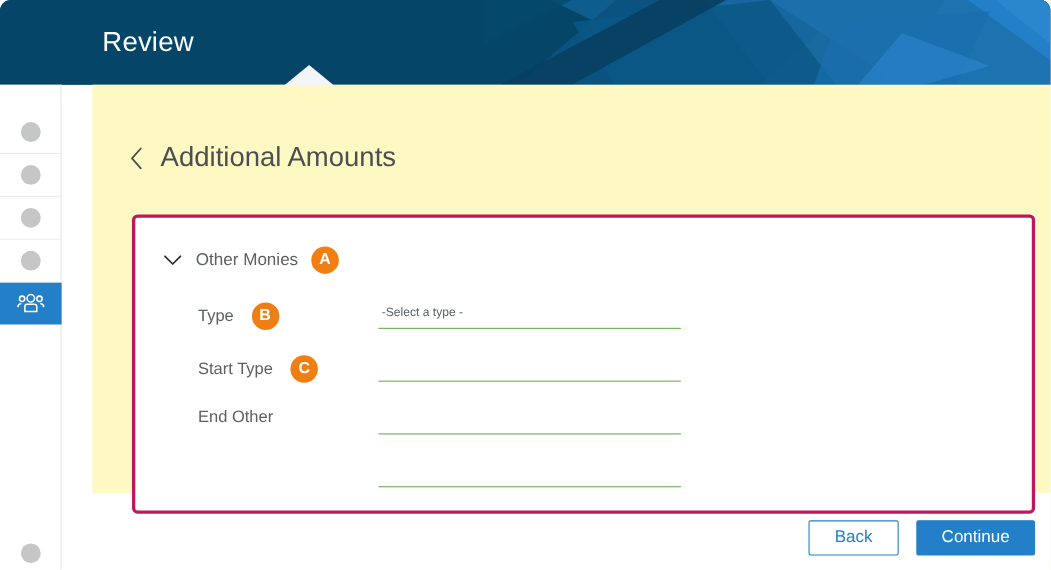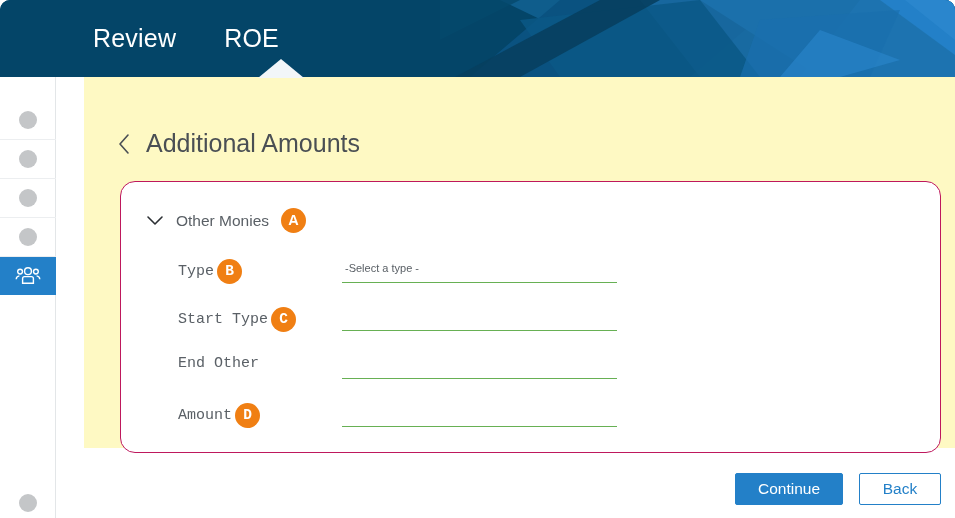--- a/index.html
+++ b/index.html
@@ -131,26 +131,26 @@
     font-size: 25px;
     color: #4a4f54;
     font-weight: 400;
     white-space: nowrap;
   }
 
   
   .card {
     position: absolute;
     left: 36px;
-    top: 104px;
+    top: 118px;
     width: 821px;
     height: 272px;
     background: #ffffff;
-    border: 1px solid #be185d;
-    border-radius: 15px;
+    border: 3px solid #be185d;
+    border-radius: 5px;
   }
 
   .section-head {
     position: absolute;
     left: 25px;
     top: 26px;
     display: flex;
     align-items: center;
     gap: 12px;
     cursor: pointer;
@@ -181,25 +181,24 @@
     left: 57px;
     width: 740px;
     height: 26px;
   }
   .field-label {
     position: absolute;
     left: 0;
     top: 2px;
     display: flex;
     align-items: center;
-    gap: 3px;
+    gap: 16px;
     font-size: 15px;
     color: #5a6066;
     white-space: nowrap;
-    font-family: Liberation Mono, monospace;
   }
   .field-input {
     position: absolute;
     left: 164px;
     top: 0;
     width: 275px;
     height: 26px;
     border: none;
     border-bottom: 1.4px solid #67b054;
     background: transparent;
@@ -259,21 +258,20 @@
       <polygon points="520,20 700,0 760,77 560,77" fill="#0b5886" opacity="0.85"></polygon>
       <polygon points="760,20 900,10 870,77 740,77" fill="#1a6fae" opacity="0.7"></polygon>
       <polygon points="600,0 660,0 520,77 455,77" fill="#073f5f" opacity="0.9"></polygon>
       <polygon points="820,30 900,60 840,77 780,77" fill="#2b88cf" opacity="0.55"></polygon>
       <polygon points="905,0 955,0 955,40" fill="#2f8ad0" opacity="0.6"></polygon>
       <polygon points="440,0 520,0 440,40" fill="#05486c" opacity="0.8"></polygon>
     </svg>
 
     <div class="tabs">
       <div class="tab">Review</div>
-      <div class="tab">ROE</div>
     </div>
   </div>
   <div class="tab-pointer"></div>
 
   <div class="sidebar">
     <div class="side-item first">
       <span class="side-dot"></span>
     </div>
     <div class="side-item">
       <span class="side-dot"></span>
@@ -335,28 +333,24 @@
       </div>
 
       <div class="field" style="top:171px">
         <span class="field-label">
           <span>End Other</span>
         </span>
         <input class="field-input" type="text" value="" style="">
       </div>
 
       <div class="field" style="top:219px">
-        <span class="field-label">
-          <span>Amount</span>
-          <span class="badge">D</span>
-        </span>
         <input class="field-input" type="text" value="" style="">
       </div>
 
     </div>
 
     <div class="footer">
+      <button class="btn btn-secondary">Back</button>
       <button class="btn btn-primary">Continue</button>
-      <button class="btn btn-secondary">Back</button>
     </div>
 
   </div>
 </div>
 
 </body></html>

